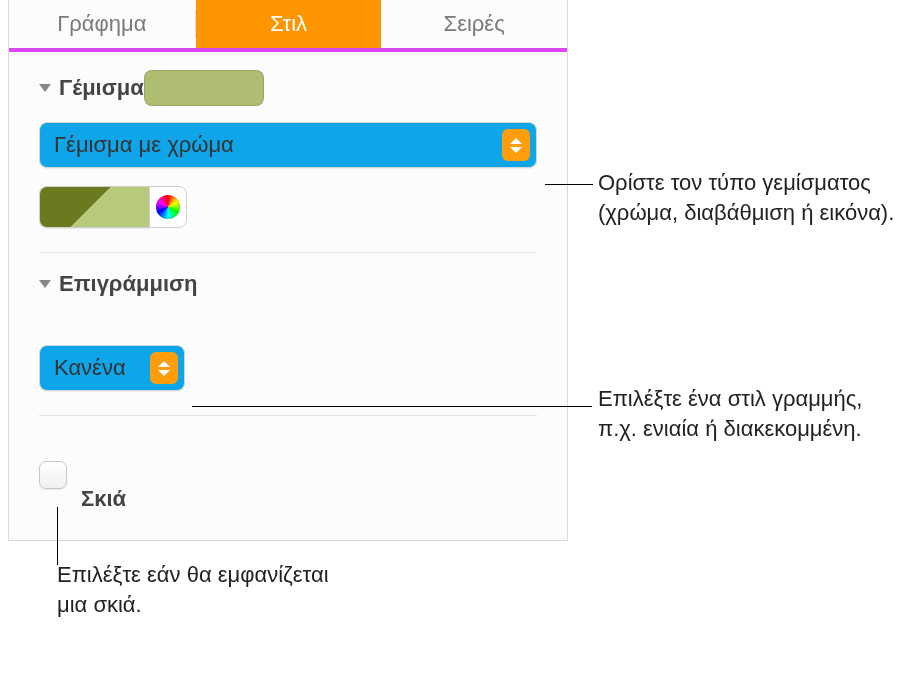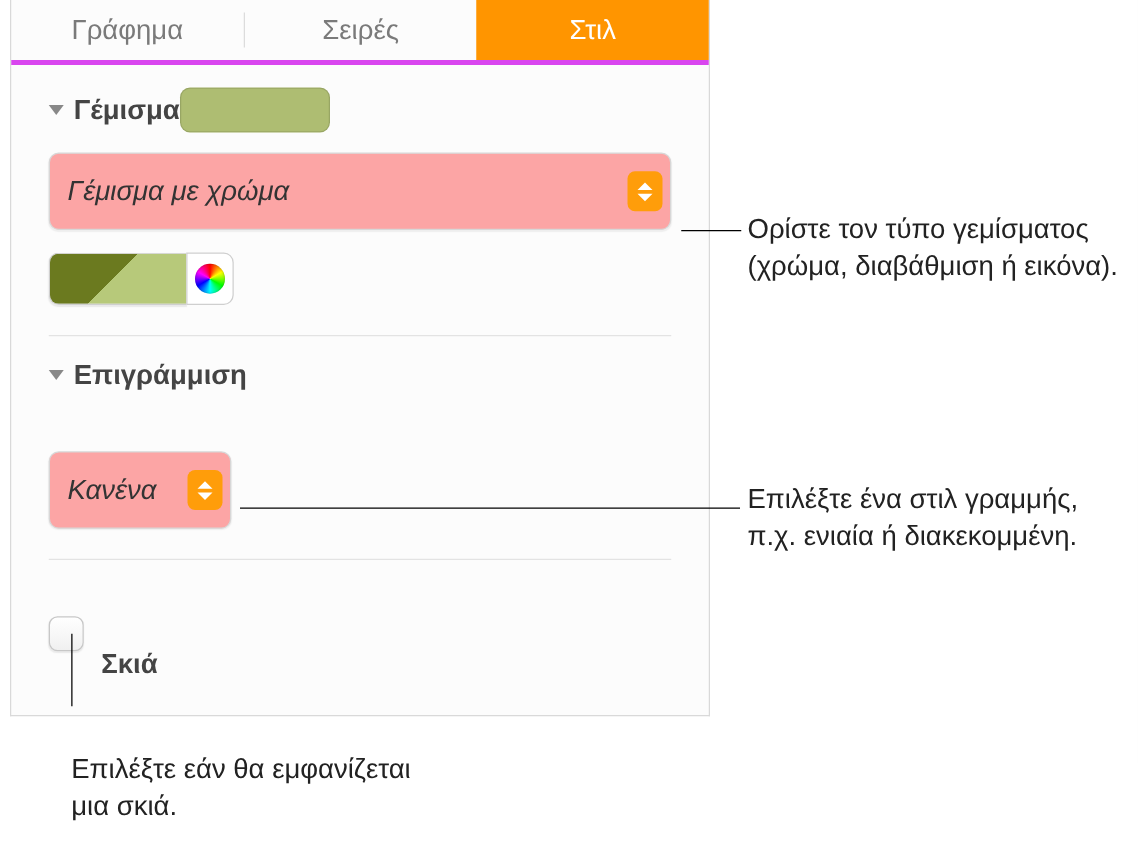--- a/index.html
+++ b/index.html
@@ -73,28 +73,27 @@
     .swatch {
       width: 120px;
       height: 36px;
       border-radius: 8px;
       background: #aebd72;
       box-shadow: inset 0 0 0 1px rgba(0,0,0,0.12);
     }
     .select {
       display: flex;
       align-items: center;
-      height: 62px;
-      background: #fca5a5;
+      height: 46px;
+      background: #0ea5e9;
       border: 1px solid #d7d7d7;
       border-radius: 8px;
       box-shadow: 0 1px 1px rgba(0,0,0,0.06);
       padding: 0 6px 0 14px;
       cursor: pointer;
-      font-style: italic;
     }
     .select.full { width: 100%; }
     .select.small { width: 146px; margin-top: 48px; }
     .select-text {
       flex: 1;
       font-size: 22px;
       color: #333;
     }
     .select-chev {
       width: 28px;
@@ -191,25 +190,25 @@
 </head>
 <body>
 
 <div class="panel">
 
   <div class="tabs">
     <div class="tab">
       <span>Γράφημα</span>
     </div>
     <div class="tab-sep"></div>
+    <div class="tab active">
+      <span>Στιλ</span>
+    </div>
     <div class="tab">
       <span>Σειρές</span>
-    </div>
-    <div class="tab active">
-      <span>Στιλ</span>
     </div>
   </div>
 
   <div class="section">
     <div class="section-header">
       <div class="section-title-wrap">
         <div class="disclosure"></div>
         <span class="section-title">Γέμισμα</span>
       </div>
       <div class="swatch"></div>
@@ -258,13 +257,13 @@
 </div>
 
 <div class="callout-line" style="left:545px; top:184px; width:48px;"></div>
 <div class="callout-line" style="left:192px; top:406px; width:400px;"></div>
 <div class="callout-line" style="left:57px; top:507px; width:1px; height:58px; background:#000;"></div>
 
 <div class="callout" style="left:598px; top:168px; width:300px;">Ορίστε τον τύπο γεμίσματος (χρώμα, διαβάθμιση ή εικόνα).</div>
 
 <div class="callout" style="left:598px; top:384px; width:300px;">Επιλέξτε ένα στιλ γραμμής, π.χ. ενιαία ή διακεκομμένη.</div>
 
-<div class="callout" style="left:57px; top:600px; width:300px;">Επιλέξτε εάν θα εμφανίζεται μια σκιά.</div>
+<div class="callout" style="left:57px; top:560px; width:300px;">Επιλέξτε εάν θα εμφανίζεται μια σκιά.</div>
 
 </body></html>

